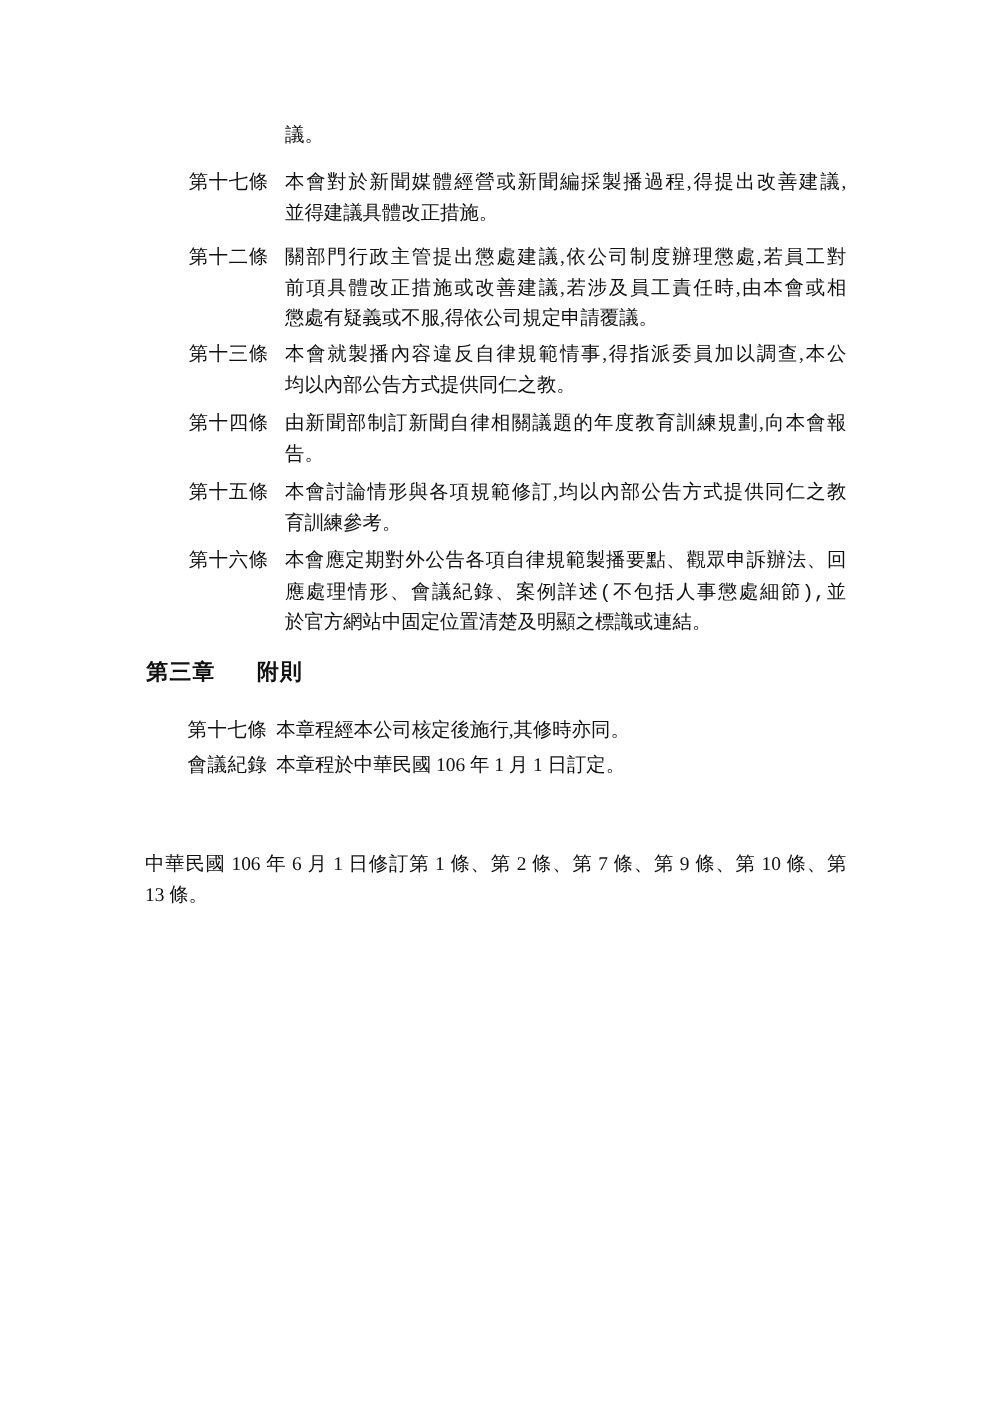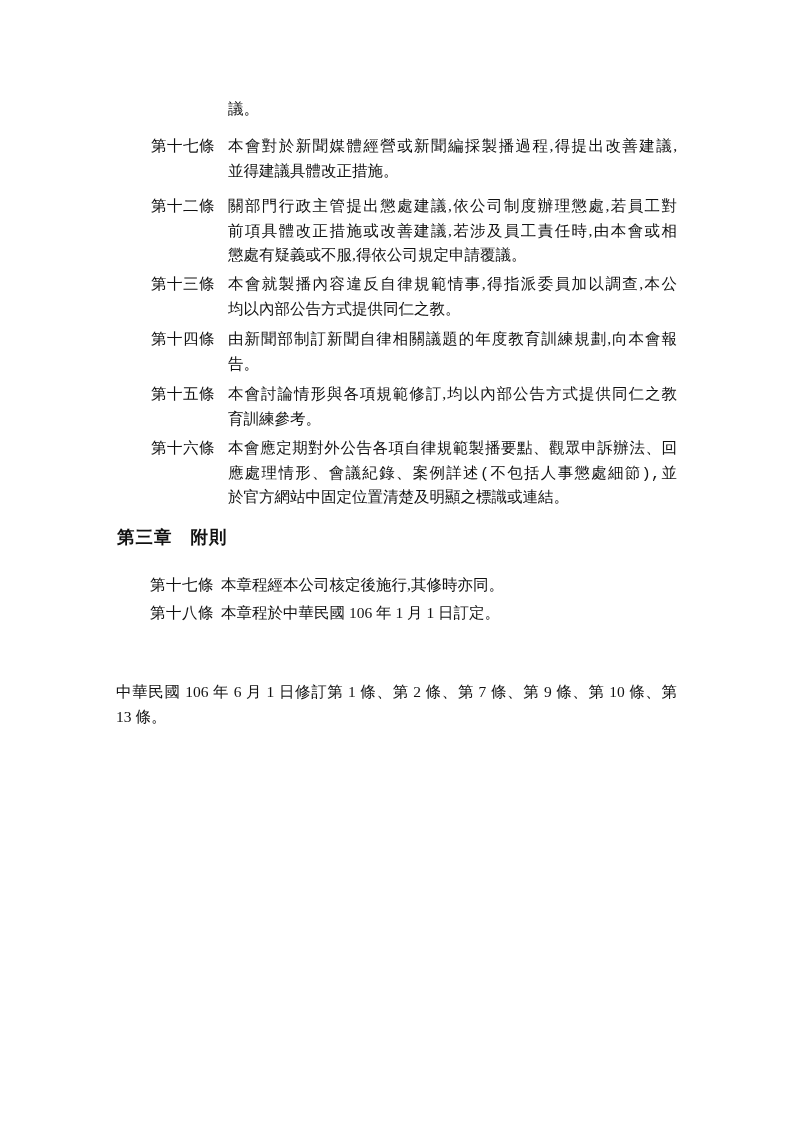--- a/index.html
+++ b/index.html
@@ -51,21 +51,21 @@
   .a12 { top: 194px; }
   .a13 { top: 272px; }
   .a14 { top: 327px; }
   .a15 { top: 382px; }
   .a16 { top: 437px; font-family: Liberation Mono, monospace; }
   .chapter-heading {
     position: absolute;
     left: 117px;
     top: 524px;
     display: flex;
-    gap: 18px;
+    gap: 33px;
     font-size: 17.5px;
     font-weight: bold;
     line-height: 26px;
     letter-spacing: 1px;
   }
   .closing-article {
     position: absolute;
     left: 150px;
     display: flex;
     gap: 7px;
@@ -142,21 +142,21 @@
     <span>第三章</span>
     <span>附則</span>
   </div>
 
   <div class="closing-article a17 bodytext">
     <span class="article-num">第十七條</span>
     <span>本章程經本公司核定後施行,其修時亦同。</span>
   </div>
 
   <div class="closing-article a18 bodytext">
-    <span class="article-num">第十八條</span>
+    <span class="article-num">會議紀錄</span>
     <span>本章程於中華民國 106 年 1 月 1 日訂定。</span>
   </div>
 
   <div class="amendment-note bodytext">
     <div class="jline">中華民國 106 年 6 月 1 日修訂第 1 條、第 2 條、第 7 條、第 9 條、第 10 條、第</div>
     <div>13 條。</div>
   </div>
 
 </div>
 

